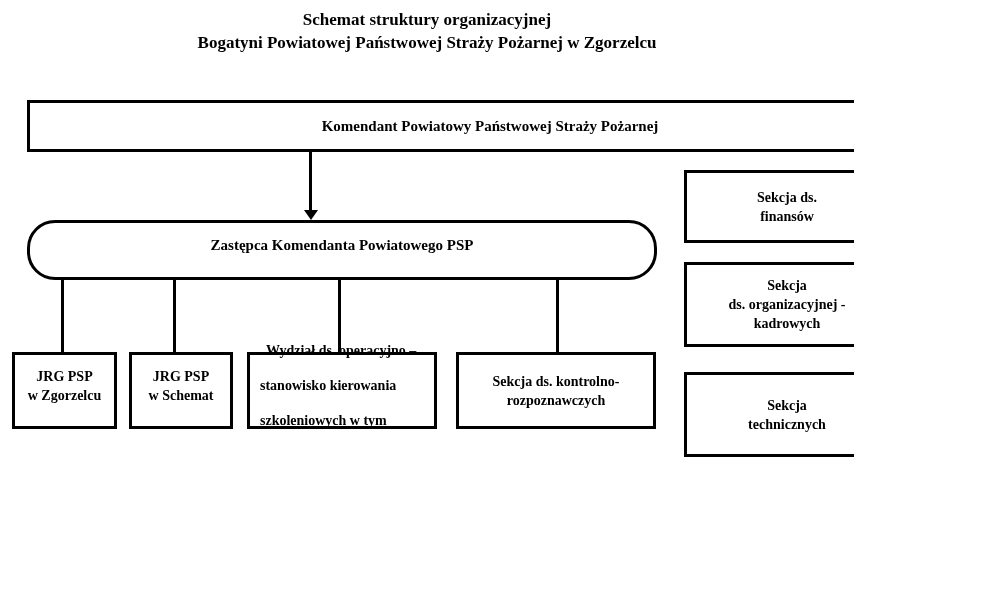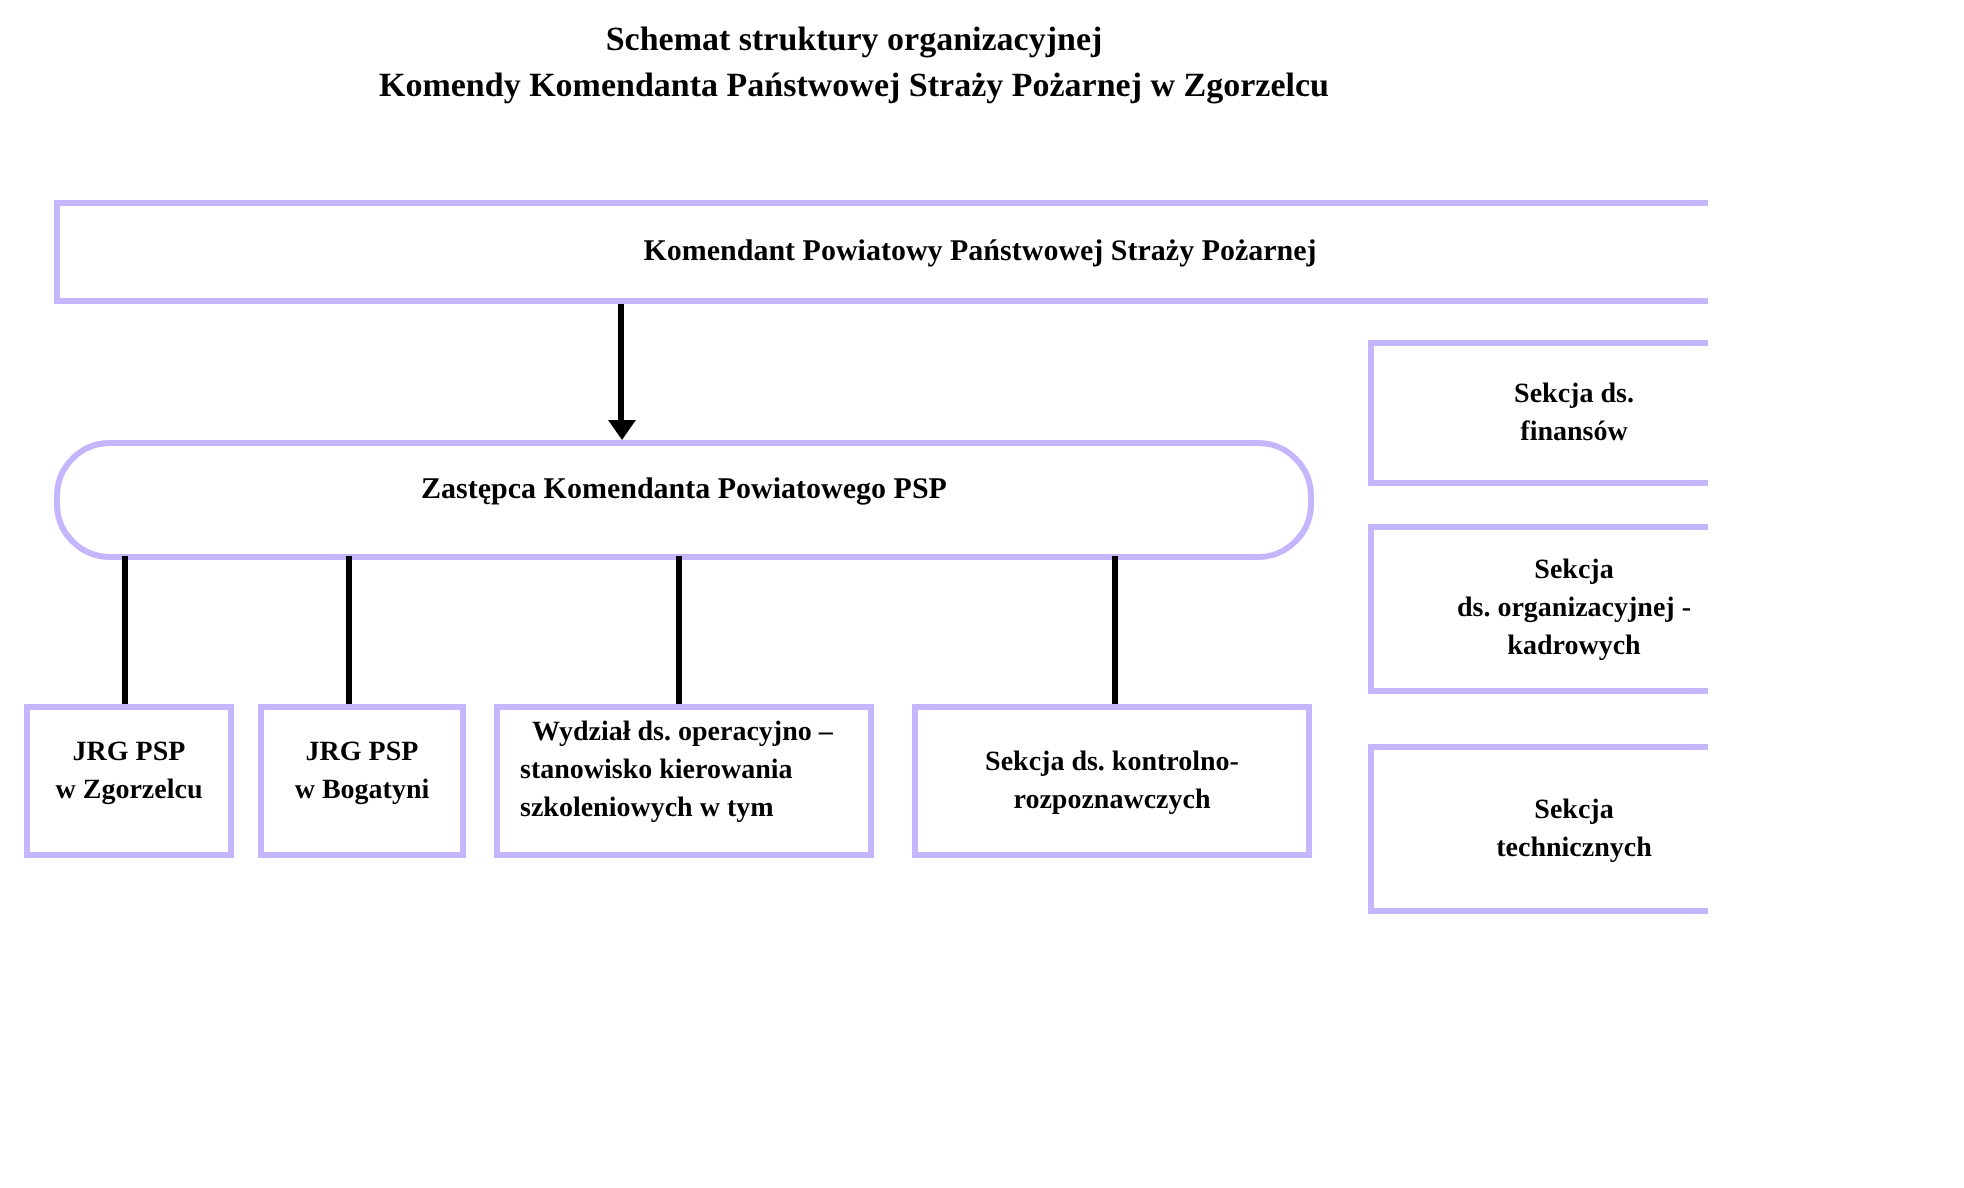--- a/index.html
+++ b/index.html
@@ -21,38 +21,39 @@
     left: 0;
     right: 0;
     top: 8px;
     text-align: center;
     font-size: 17px;
     font-weight: bold;
     line-height: 23px;
   }
   .box {
     position: absolute;
-    border: 3px solid #c4b5fd;
+    border: 3px solid #000000;
     background: #ffffff;
     box-sizing: border-box;
     display: flex;
     flex-direction: column;
     align-items: center;
     justify-content: center;
     text-align: center;
     font-weight: bold;
     font-size: 14px;
     line-height: 19px;
   }
   .box.big { font-size: 15px; }
   .box.left-text {
     align-items: flex-start;
     text-align: left;
     padding-left: 10px;
     padding-right: 4px;
+    gap: 16px;
   }
   .box.lift { padding-bottom: 10px; }
   .vline, .hline {
     position: absolute;
     background: #000000;
   }
   .arrow-down {
     position: absolute;
     width: 0;
     height: 0;
@@ -69,21 +70,21 @@
     border-right: 11px solid #000000;
   }
 </style>
 </head>
 <body>
 
 <div id="canvas">
 
   <div class="title">
     <div>Schemat struktury organizacyjnej</div>
-    <div>Komendy Komendanta Państwowej Straży Pożarnej w Zgorzelcu</div>
+    <div>Bogatyni Powiatowej Państwowej Straży Pożarnej w Zgorzelcu</div>
   </div>
 
   <div class="box big" style="left:27px; top:100px; width:926px; height:52px;">
     <div>Komendant Powiatowy Państwowej Straży Pożarnej</div>
   </div>
 
   <div class="vline" style="left:309px; top:152px; width:3px; height:59px;"></div>
   <div class="arrow-down" style="left:304px; top:210px;"></div>
 
   <div class="box big lift" style="left:27px; top:220px; width:630px; height:60px;border-radius:28px;">
@@ -95,21 +96,21 @@
   <div class="vline" style="left:338px; top:278px; width:3px; height:74px;"></div>
   <div class="vline" style="left:556px; top:278px; width:3px; height:74px;"></div>
 
   <div class="box lift" style="left:12px; top:352px; width:105px; height:77px;">
     <div>JRG PSP</div>
     <div>w Zgorzelcu</div>
   </div>
 
   <div class="box lift" style="left:129px; top:352px; width:104px; height:77px;">
     <div>JRG PSP</div>
-    <div>w Bogatyni</div>
+    <div>w Schemat</div>
   </div>
 
   <div class="box left-text lift" style="left:247px; top:352px; width:190px; height:77px;">
     <div style="padding-left:6px;">Wydział ds. operacyjno –</div>
     <div>stanowisko kierowania</div>
     <div>szkoleniowych w tym</div>
   </div>
 
   <div class="box" style="left:684px; top:170px; width:206px; height:73px;">
     <div>Sekcja ds.</div>

